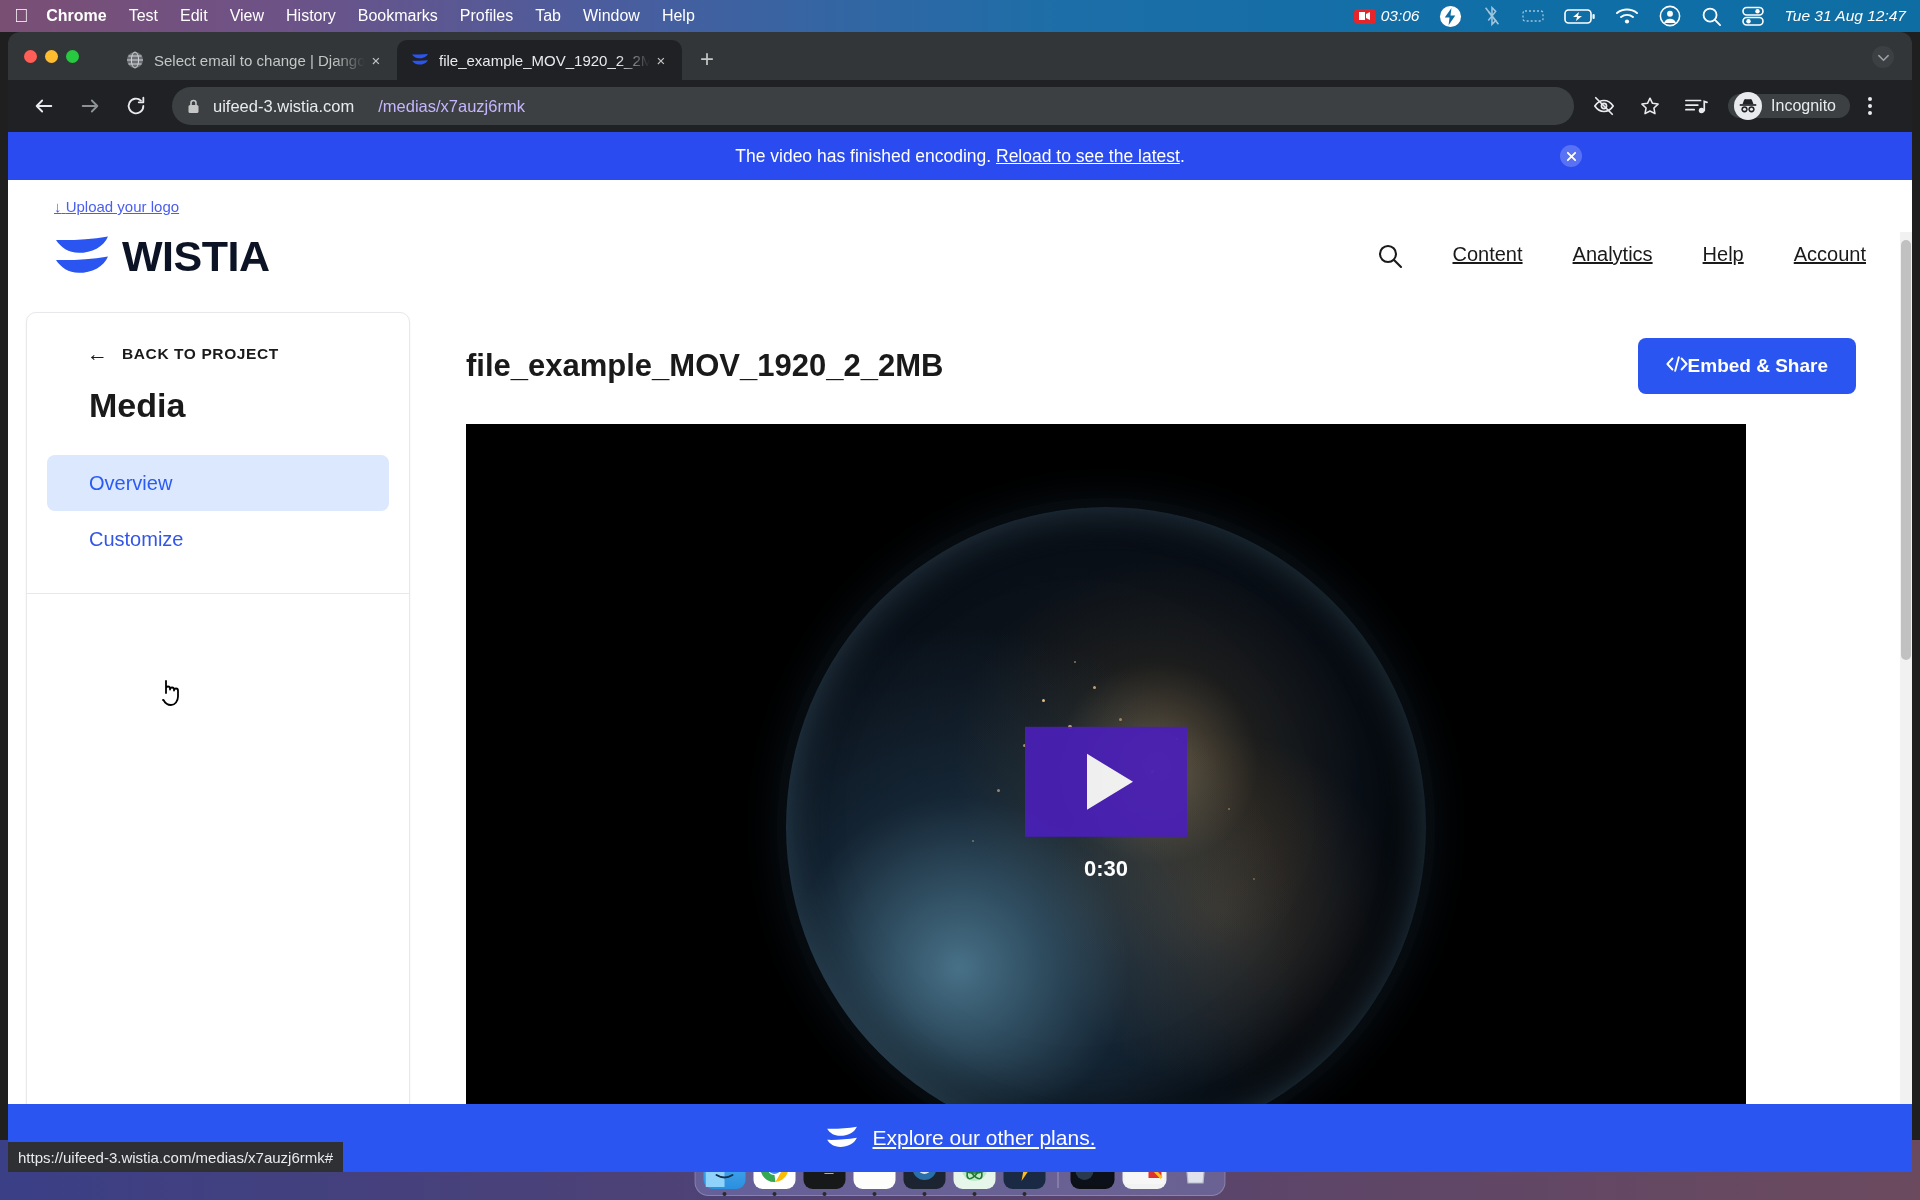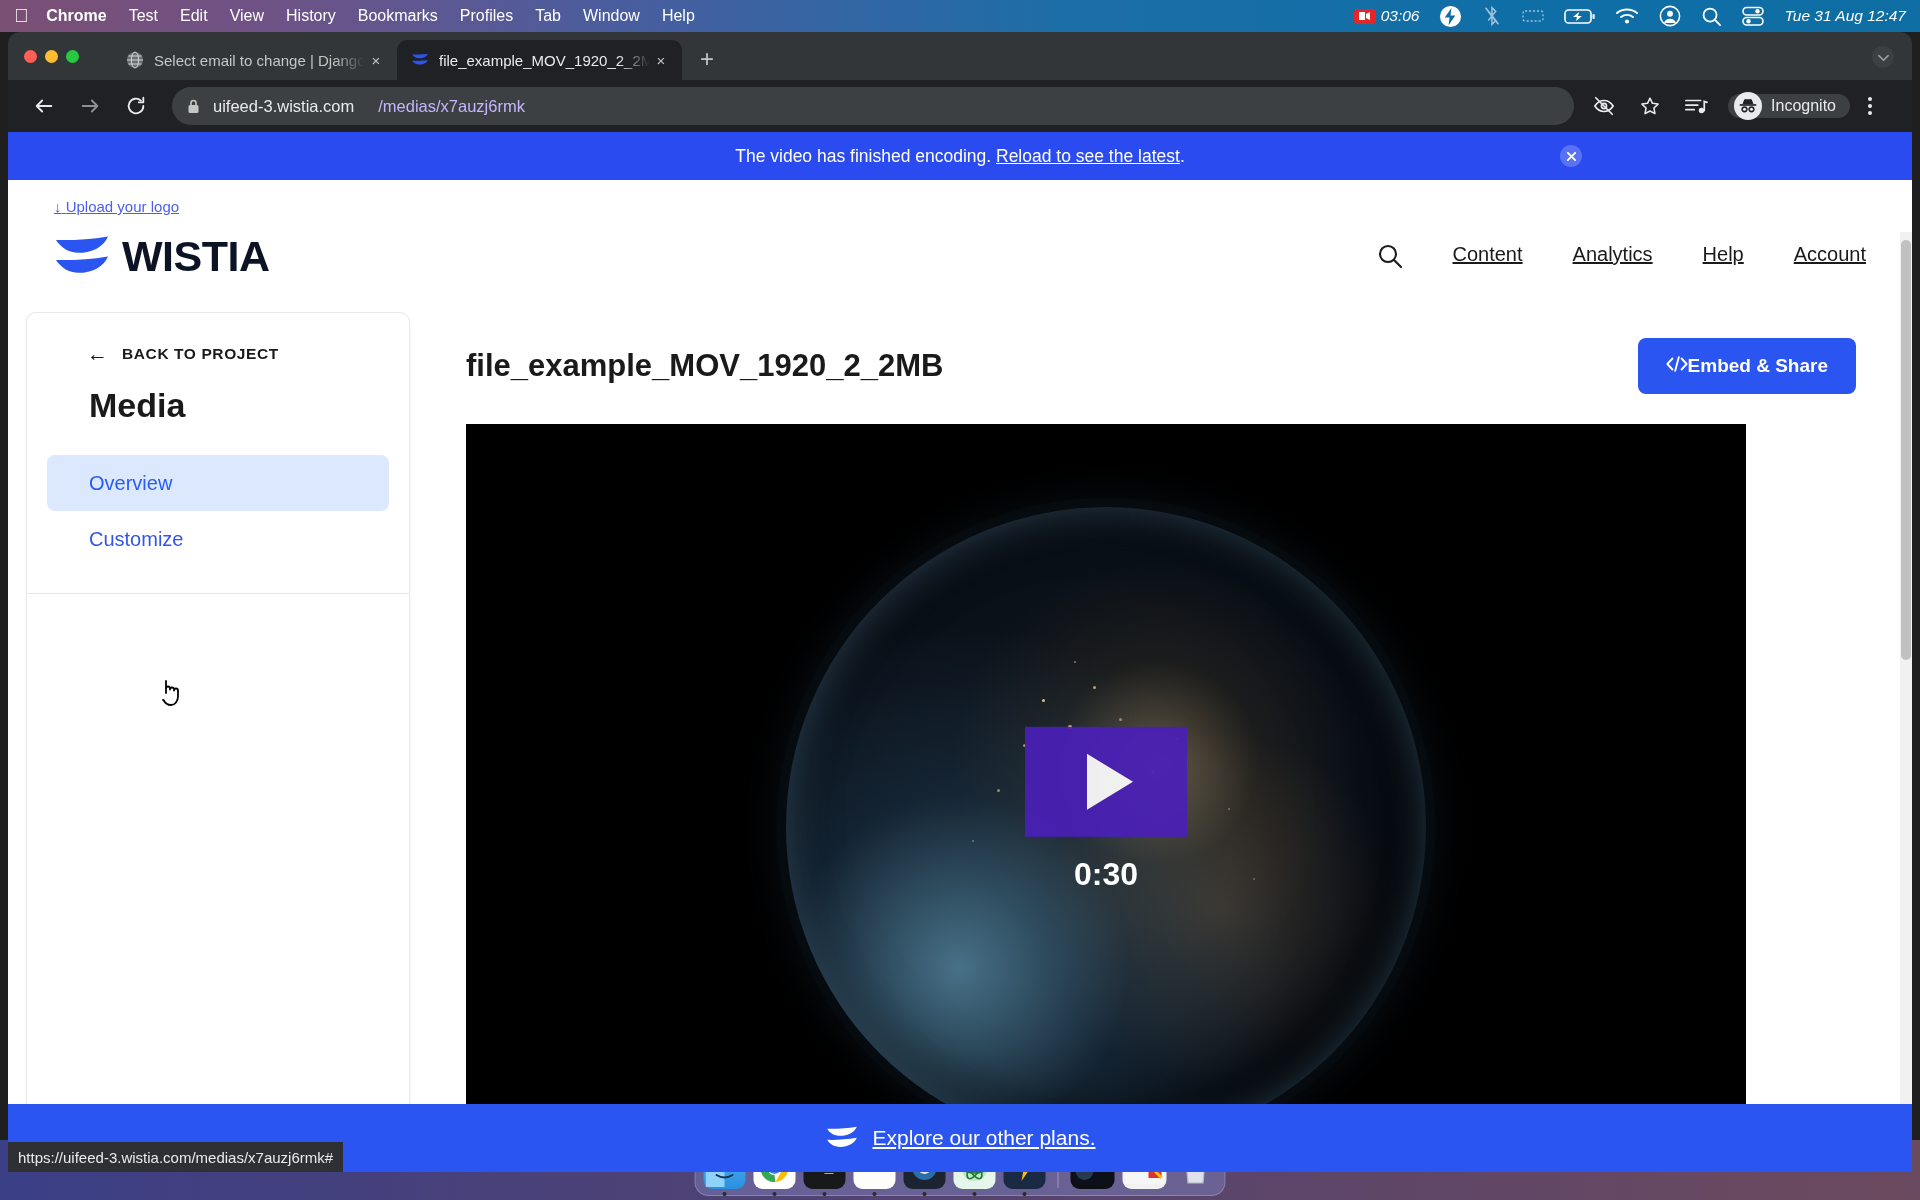--- a/index.html
+++ b/index.html
@@ -165,21 +165,21 @@
     width: 162px; height: 110px; background: #4a1fb8; opacity: .92;
     display: flex; align-items: center; justify-content: center;
   }
   .play-tri {
     width: 0; height: 0; border-left: 46px solid #fff;
     border-top: 28px solid transparent; border-bottom: 28px solid transparent;
     margin-left: 8px;
   }
   .duration {
     position: absolute; left: 50%; top: calc(50% + 72px); transform: translateX(-50%);
-    color: #fff; font-size: 32px; font-weight: bold;
+    color: #fff; font-size: 22px; font-weight: bold;
   }
 
   
   .plan-banner {
     position: absolute; left: 0; bottom: 0; width: 1904px; height: 68px;
     background: #2a55f0; color: #fff; display: flex; align-items: center;
     justify-content: center; font-size: 21px; gap: 14px; z-index: 20;
   }
   .plan-banner a { color: #fff; text-decoration: underline; }
   .plan-logo { width: 34px; height: 26px; flex: none; }

